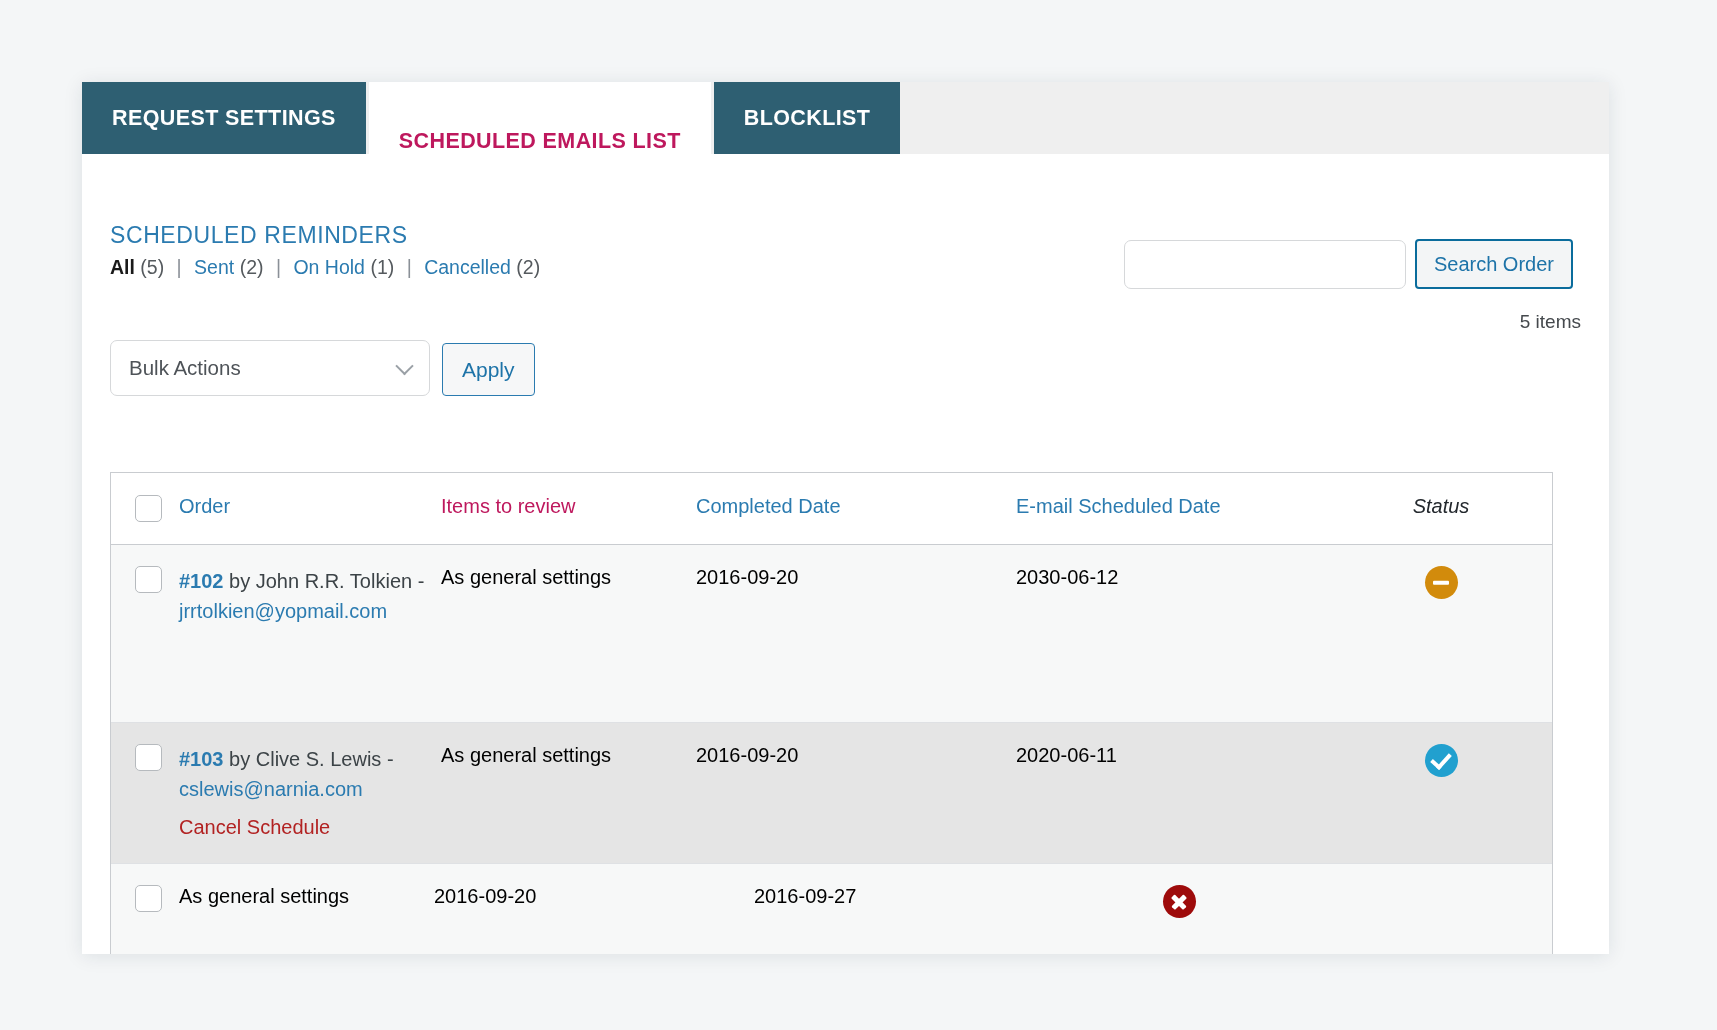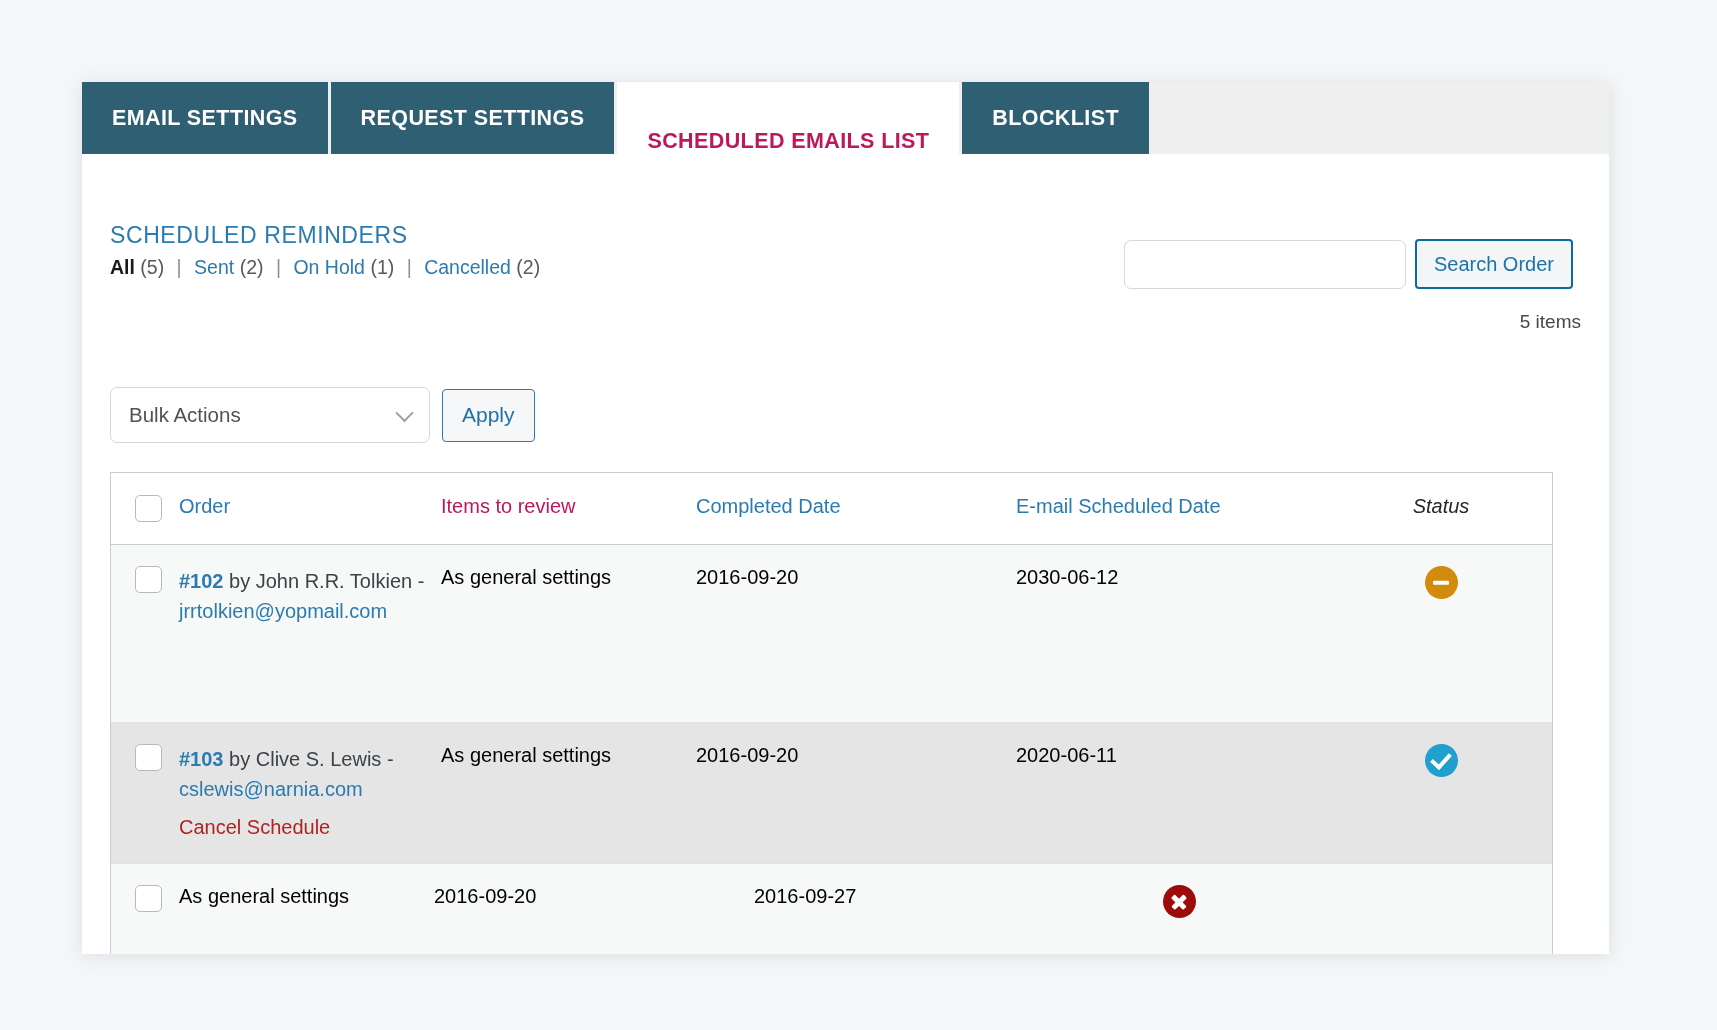--- a/index.html
+++ b/index.html
@@ -121,22 +121,21 @@
     right: 28px; top: 157px;
     font-size: 19px;
     color: #45494d;
   }
 
   
   .bulk-row {
     position: absolute;
     left: 28px; top: 186px;
     display: flex;
-    align-items: center;
-    margin-top: 47px;
+    align-items: flex-end;
   }
   .bulk-select {
     position: relative;
     width: 320px; height: 56px;
     border: 1.5px solid #d6d8da;
     border-radius: 7px;
     background: #ffffff;
     display: flex;
     align-items: center;
     padding: 0 18px;
@@ -261,23 +260,20 @@
   .sicon.cancelled::before { transform: translate(-50%,-50%) rotate(45deg); }
   .sicon.cancelled::after  { transform: translate(-50%,-50%) rotate(-45deg); }
 </style>
 </head>
 <body>
 
 <div id="page">
   <div class="panel">
 
     <div class="tabbar">
-      <div class="tab">
-        <span>EMAIL SETTINGS</span>
-      </div>
       <div class="tab">
         <span>REQUEST SETTINGS</span>
       </div>
       <div class="tab active">
         <span>SCHEDULED EMAILS LIST</span>
       </div>
       <div class="tab">
         <span>BLOCKLIST</span>
       </div>
       <div class="tabbar-filler"></div>

